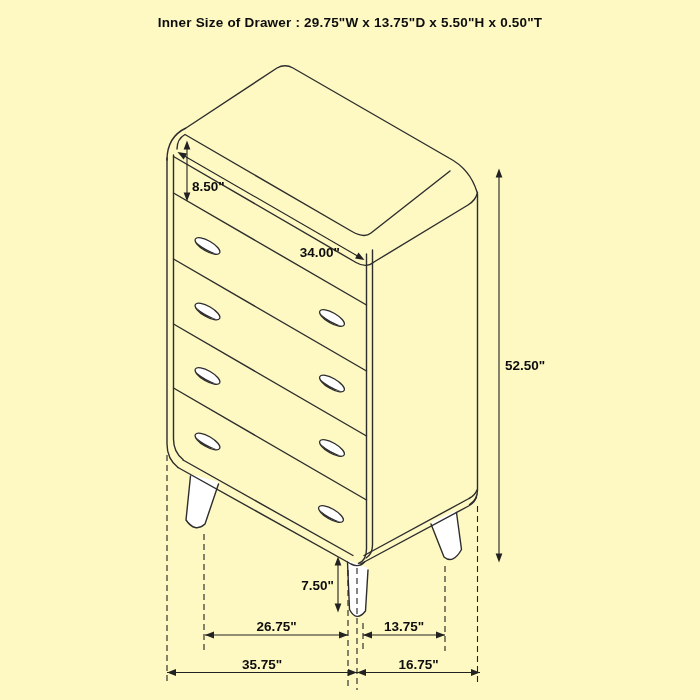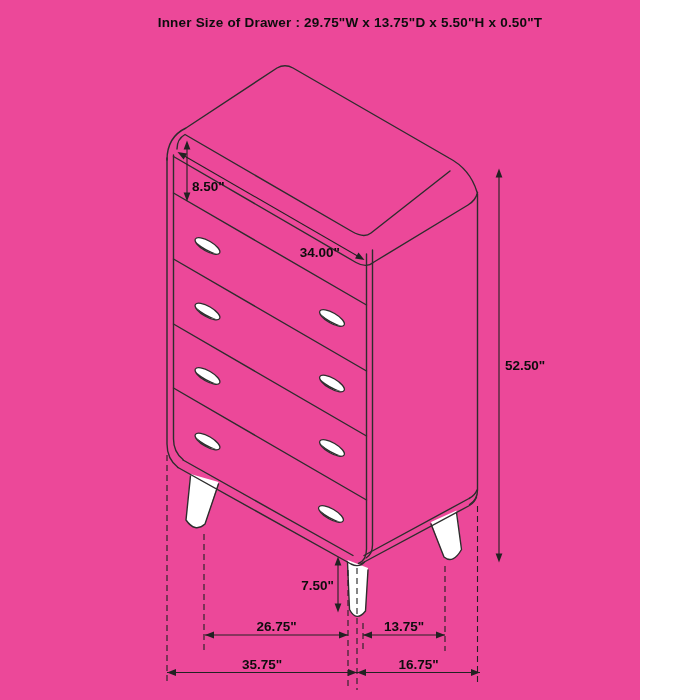--- a/index.html
+++ b/index.html
@@ -2,23 +2,23 @@
 <html><head>
 <meta charset="utf-8">
 <style>
   html, body {
     margin: 0;
     padding: 0;
     background: #ffffff;
   }
   .page {
     position: relative;
-    width: 640px;
+    width: 700px;
     height: 700px;
-    background: #ec4899;
+    background: #fef9c3;
     font-family: "Liberation Sans", sans-serif;
   }
   svg { display: block; }
   .draw {
     fill: none;
     stroke: #2d2d2d;
     stroke-width: 1.4;
     stroke-linecap: round;
     stroke-linejoin: round;
   }

